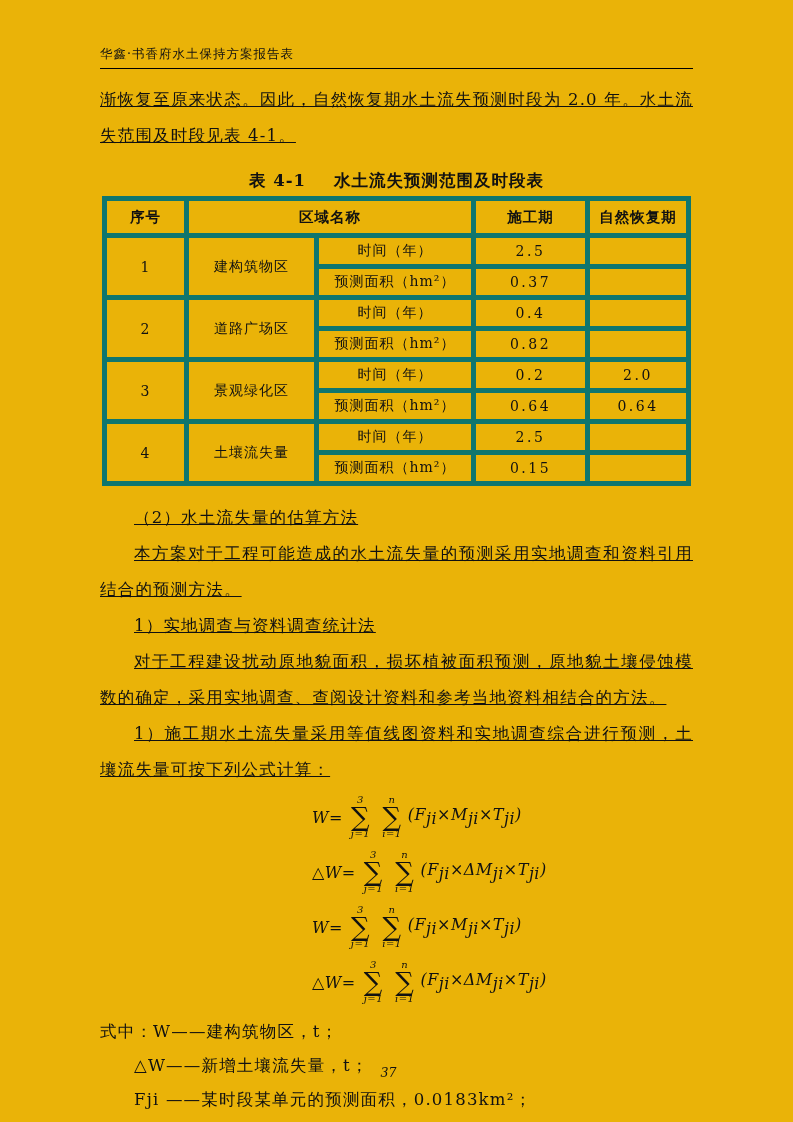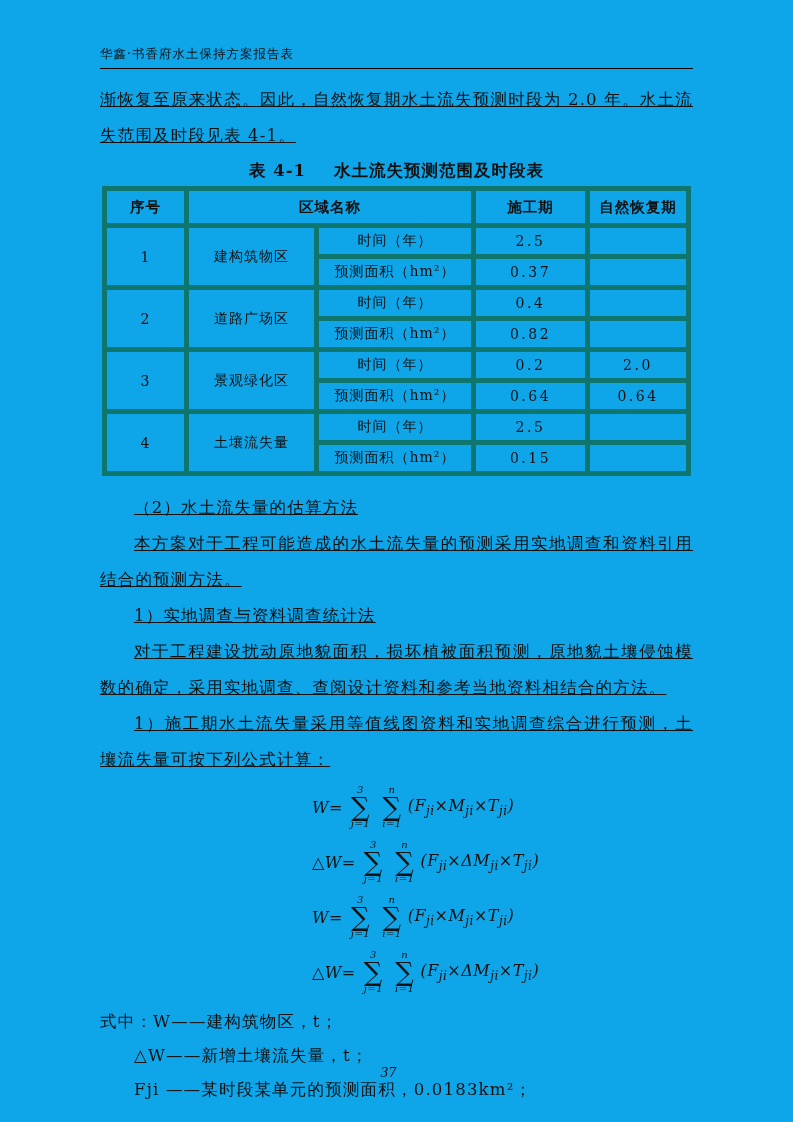--- a/index.html
+++ b/index.html
@@ -1,19 +1,19 @@
 <!DOCTYPE html>
 <html lang="zh"><head>
 <meta charset="utf-8">
 <style>
   html,body { margin:0; padding:0; background:#ffffff; }
   .page {
     position:relative;
     width:793px; height:1122px;
-    background:#0ea5e9;
+    background:#eab308;
     box-sizing:border-box;
     padding:46px 100px 0 100px;
     overflow:hidden;
     font-family:"DejaVu Serif","Liberation Serif",serif;
     color:#111111;
   }
   .doc-header {
     font-size:12.5px;
     letter-spacing:1px;
     padding-bottom:5px;
@@ -23,21 +23,21 @@
     font-size:16.5px;
     line-height:36px;
     letter-spacing:1.2px;
     text-align:justify;
     margin:0;
     text-decoration:underline;
   }
   .intro { margin-top:13px; }
   .indent { text-indent:34px; }
   .caption {
-    margin-top:5px;
+    margin-top:15px;
     text-align:center;
     font-weight:bold;
     font-size:16.5px;
     line-height:24px;
     letter-spacing:1px;
   }
   .caption .cap-label { margin-right:28px; }
   .pred-table {
     border-collapse:collapse;
     margin:3px auto 0 auto;
@@ -73,21 +73,21 @@
   .f-lhs { margin-right:2px; }
   .f-sum {
     display:inline-flex;
     flex-direction:column;
     align-items:center;
     margin:0 6px;
     line-height:1;
   }
   .f-sum .lim { font-size:10px; line-height:10px; font-style:italic; }
   .f-sum .sig { font-size:26px; line-height:24px; font-style:normal; }
-  .f-expr sub { font-size:12px; font-style:italic; }
+  .f-expr sub { font-size:16px; font-style:italic; }
   .defs { margin-top:8px; font-size:16.5px; letter-spacing:1.2px; }
   .def-line { line-height:34px; }
   .def-line.d-indent { margin-left:34px; }
   .page-number {
     position:absolute;
     left:0; right:16px;
     bottom:42px;
     text-align:center;
     font-size:12.5px;
     font-style:italic;

